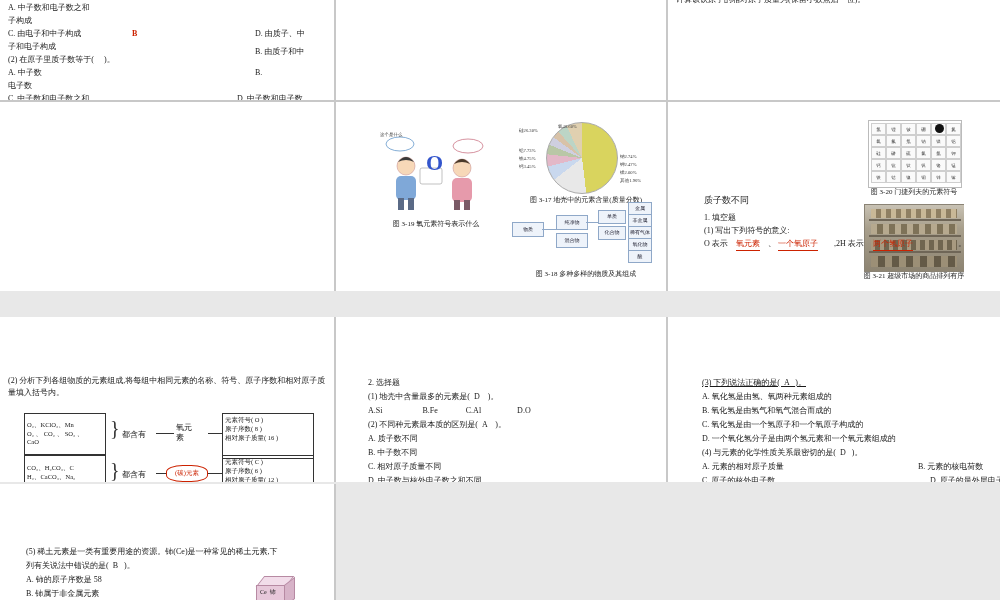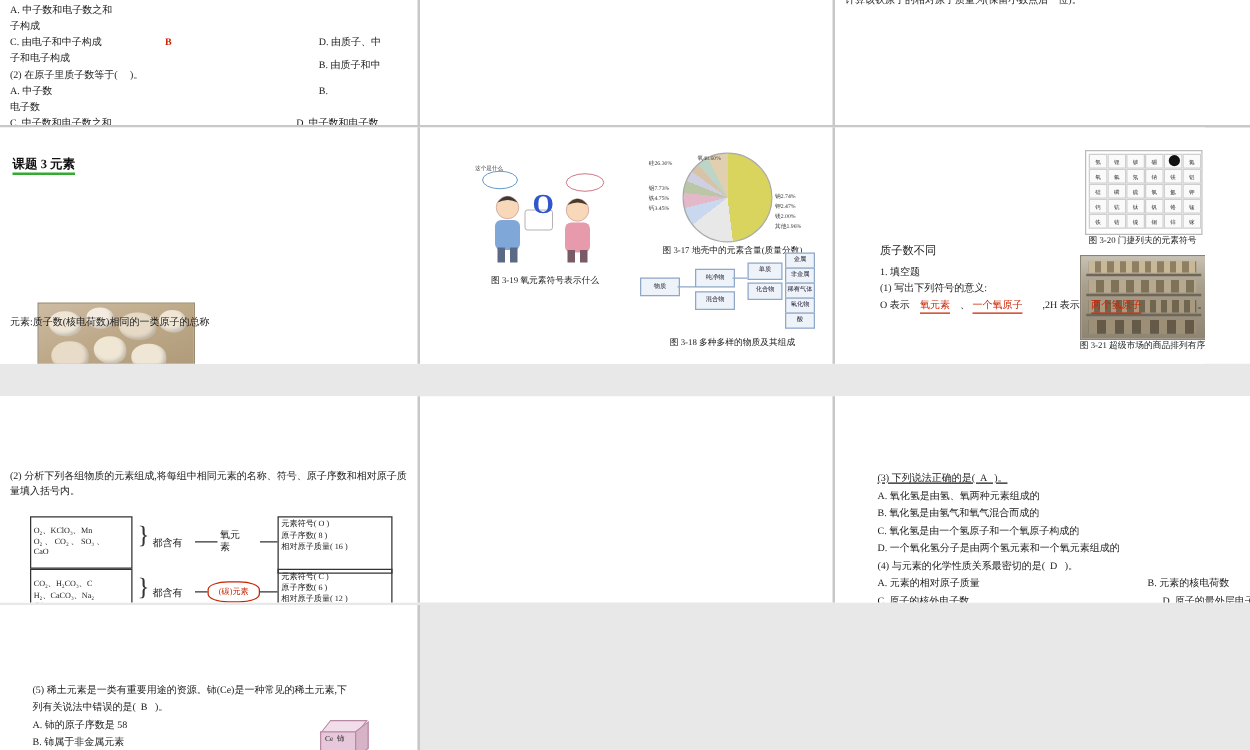--- a/index.html
+++ b/index.html
@@ -91,36 +91,20 @@
 
 
   <div class="cell" style="left:668px;top:0;width:332px;height:100px;">
     <div class="txt" style="left:8px;top:-6px;">计算该铁原子的相对原子质量为(保留小数点后一位)。</div>
   </div>
 
   <div class="sep" style="left:334px;top:0;width:2px;height:100px;"></div>
   <div class="sep" style="left:666px;top:0;width:2px;height:100px;"></div>
   <div class="sep" style="left:0;top:100px;width:1000px;height:2px;"></div>
 
-  <div class="cell" style="left:0;top:102px;width:334px;height:189px;">
-    <div class="title-hl hl-underline" style="left:10px;top:22px;">课题 3  元素</div>
-
-    <div class="imgbox shells" style="left:30px;top:140px;width:124px;height:73px;">
-      <div class="shell" style="left:8px;top:6px;width:26px;height:20px;"></div>
-      <div class="shell" style="left:38px;top:3px;width:22px;height:17px;background:#f4ece0;"></div>
-      <div class="shell" style="left:64px;top:7px;width:30px;height:22px;background:#e6dac6;"></div>
-      <div class="shell" style="left:96px;top:5px;width:22px;height:18px;"></div>
-      <div class="shell" style="left:10px;top:30px;width:30px;height:24px;background:#e8dcc8;"></div>
-      <div class="shell" style="left:44px;top:26px;width:26px;height:22px;background:#f0e6d4;"></div>
-      <div class="shell" style="left:74px;top:32px;width:28px;height:22px;"></div>
-
-    </div>
-
-    <div class="txt" style="left:8px;top:150px;width:190px;white-space:normal;">元素:质子数(核电荷数)相同的一类原子的总称</div>
-  </div>
 
   <div class="cell" style="left:336px;top:102px;width:330px;height:189px;">
 
     <div class="pie" style="left:210px;top:20px;width:70px;height:70px;"></div>
     <div class="leadlbl" style="left:222px;top:22px;color:#444;">氧48.60%</div>
     <div class="leadlbl" style="left:183px;top:26px;">硅26.30%</div>
     <div class="leadlbl" style="left:183px;top:46px;">铝7.73%</div>
     <div class="leadlbl" style="left:183px;top:54px;">铁4.75%</div>
     <div class="leadlbl" style="left:183px;top:62px;">钙3.45%</div>
     <div class="leadlbl" style="left:284px;top:52px;">钠2.74%</div>
@@ -257,20 +241,30 @@
     <div class="conn" style="left:208px;top:156px;width:14px;"></div>
 
     <div class="rbox" style="left:222px;top:96px;width:92px;height:46px;white-space:pre-line;">元素符号( O   )
 原子序数( 8   )
 相对原子质量( 16 )</div>
     <div class="rbox" style="left:222px;top:138px;width:92px;height:46px;white-space:pre-line;">元素符号( C   )
 原子序数( 6   )
 相对原子质量( 12 )</div>
   </div>
 
+  <div class="cell" style="left:336px;top:317px;width:330px;height:165px;">
+    <div class="txt" style="left:32px;top:60px;">2. 选择题</div>
+    <div class="txt" style="left:32px;top:74px;">(1) 地壳中含量最多的元素是(  D    )。</div>
+    <div class="txt" style="left:32px;top:88px;">A.Si                    B.Fe              C.Al                  D.O</div>
+    <div class="txt" style="left:32px;top:102px;">(2) 不同种元素最本质的区别是(  A    )。</div>
+    <div class="txt" style="left:32px;top:116px;">A. 质子数不同</div>
+    <div class="txt" style="left:32px;top:130px;">B. 中子数不同</div>
+    <div class="txt" style="left:32px;top:144px;">C. 相对原子质量不同</div>
+    <div class="txt" style="left:32px;top:158px;">D. 中子数与核外电子数之和不同</div>
+  </div>
 
   <div class="cell" style="left:668px;top:317px;width:332px;height:165px;">
     <div class="txt" style="left:34px;top:60px;text-decoration:underline;">(3) 下列说法正确的是(  A   )。</div>
     <div class="txt" style="left:34px;top:74px;">A. 氧化氢是由氢、氧两种元素组成的</div>
     <div class="txt" style="left:34px;top:88px;">B. 氧化氢是由氢气和氧气混合而成的</div>
     <div class="txt" style="left:34px;top:102px;">C. 氧化氢是由一个氢原子和一个氧原子构成的</div>
     <div class="txt" style="left:34px;top:116px;">D. 一个氧化氢分子是由两个氢元素和一个氧元素组成的</div>
     <div class="txt" style="left:34px;top:130px;">(4) 与元素的化学性质关系最密切的是(  D   )。</div>
     <div class="txt" style="left:34px;top:144px;">A. 元素的相对原子质量</div>
     <div class="txt" style="left:250px;top:144px;">B. 元素的核电荷数</div>

